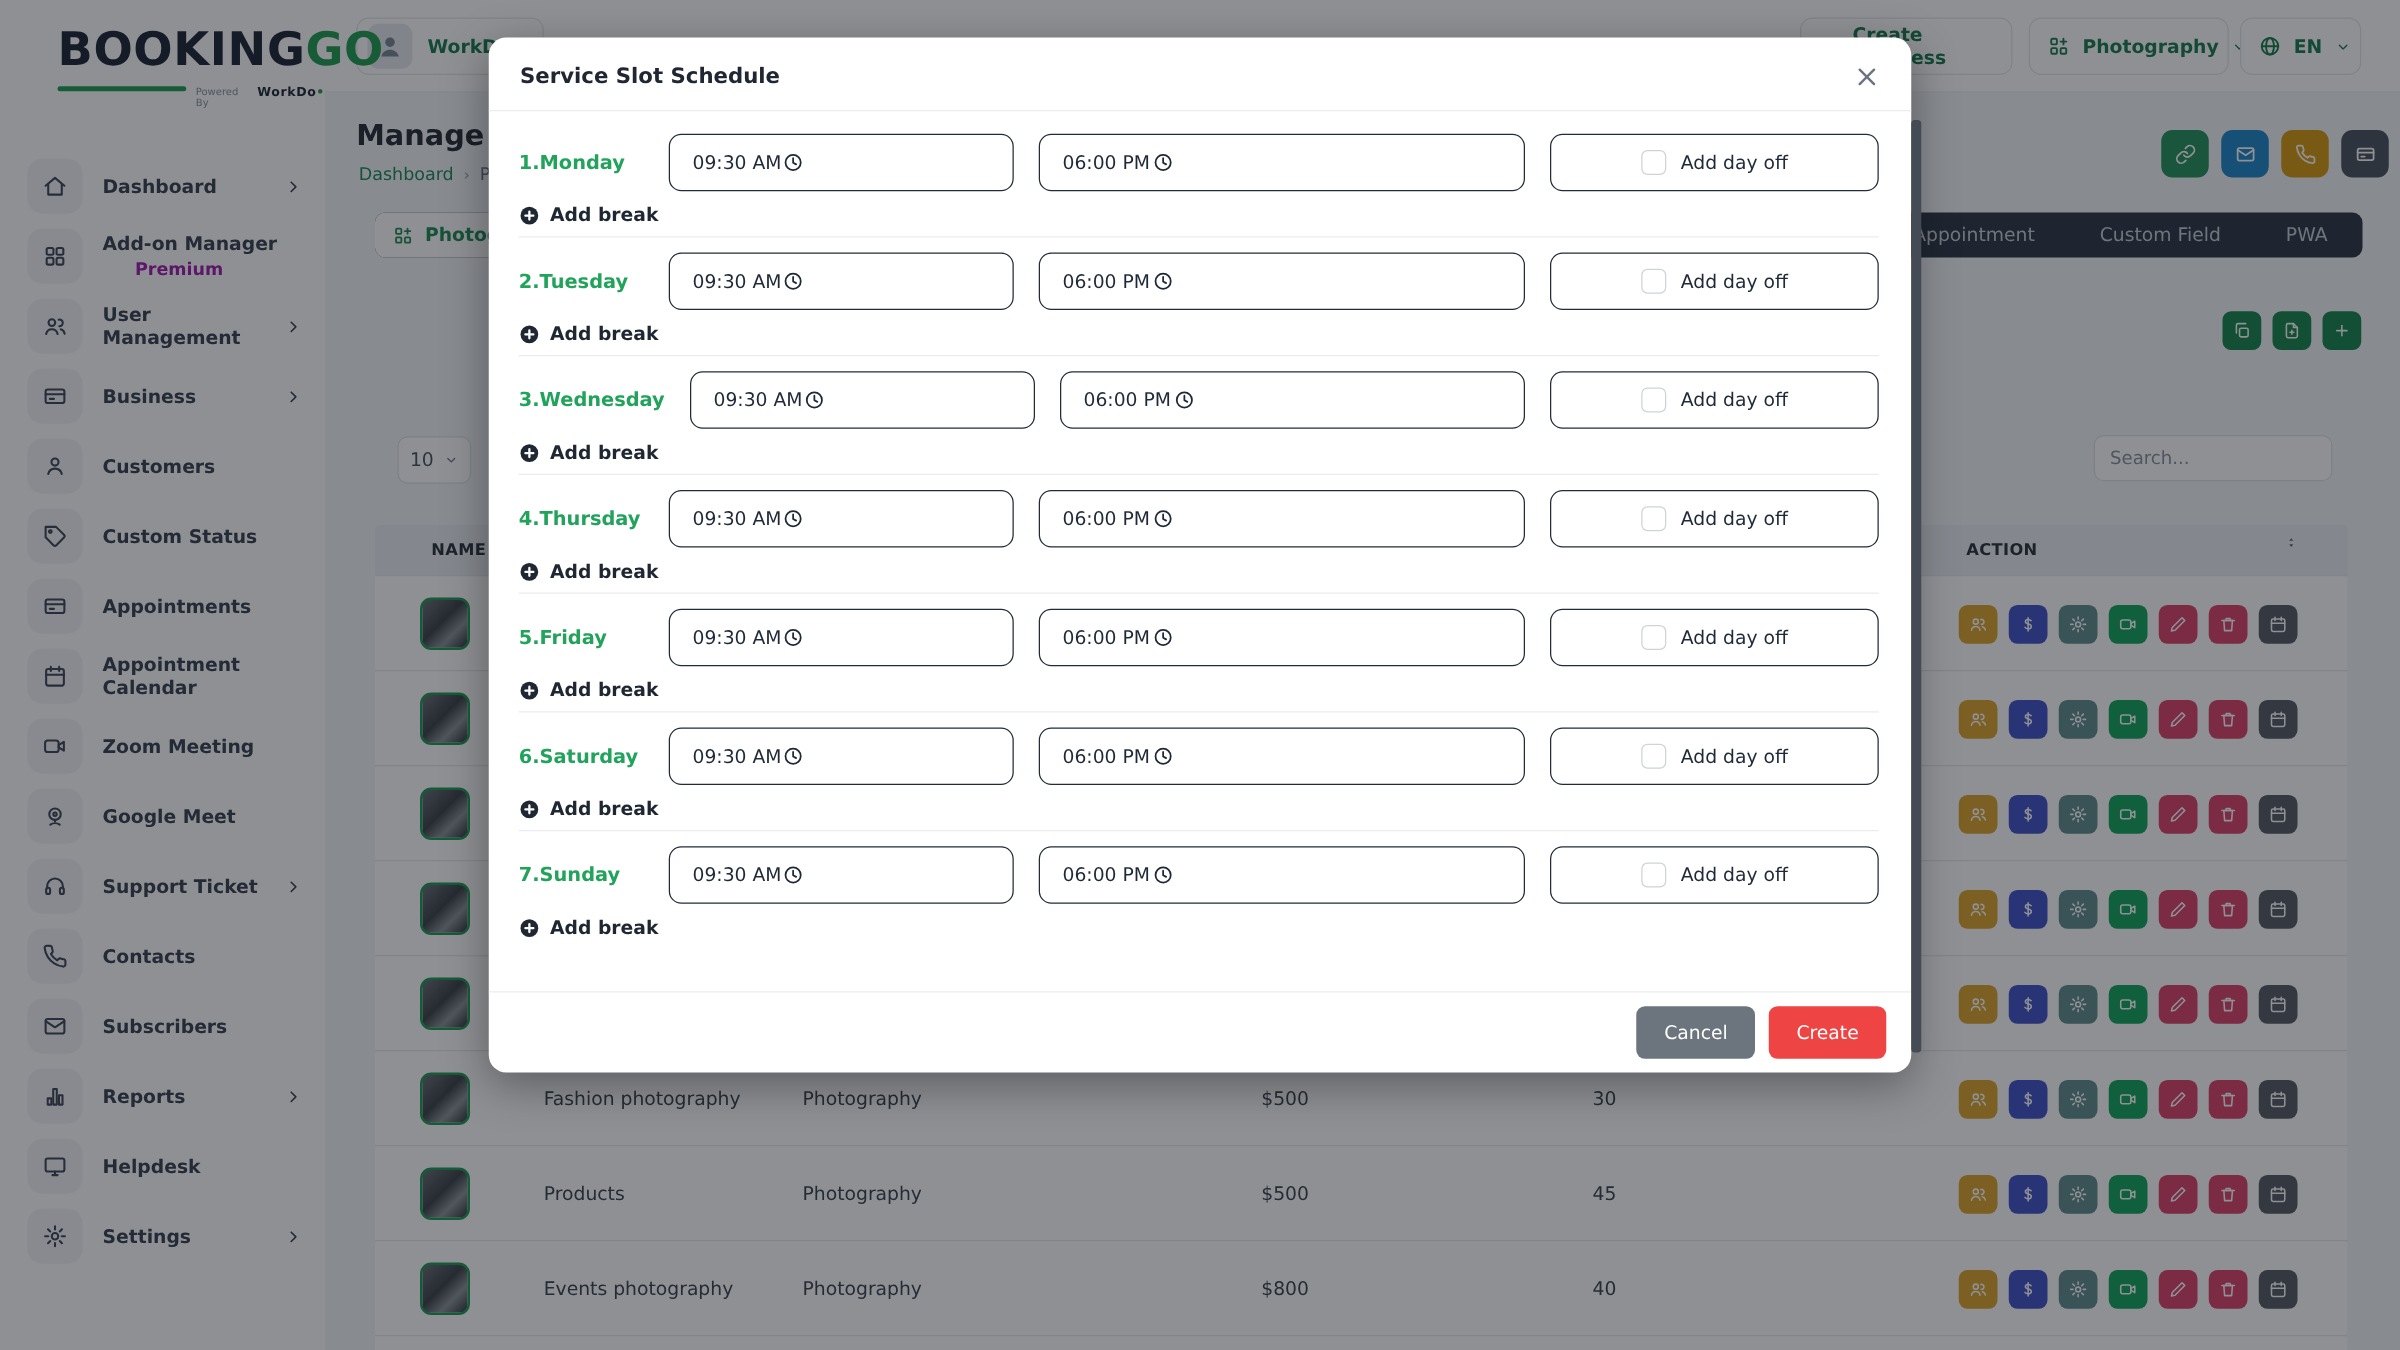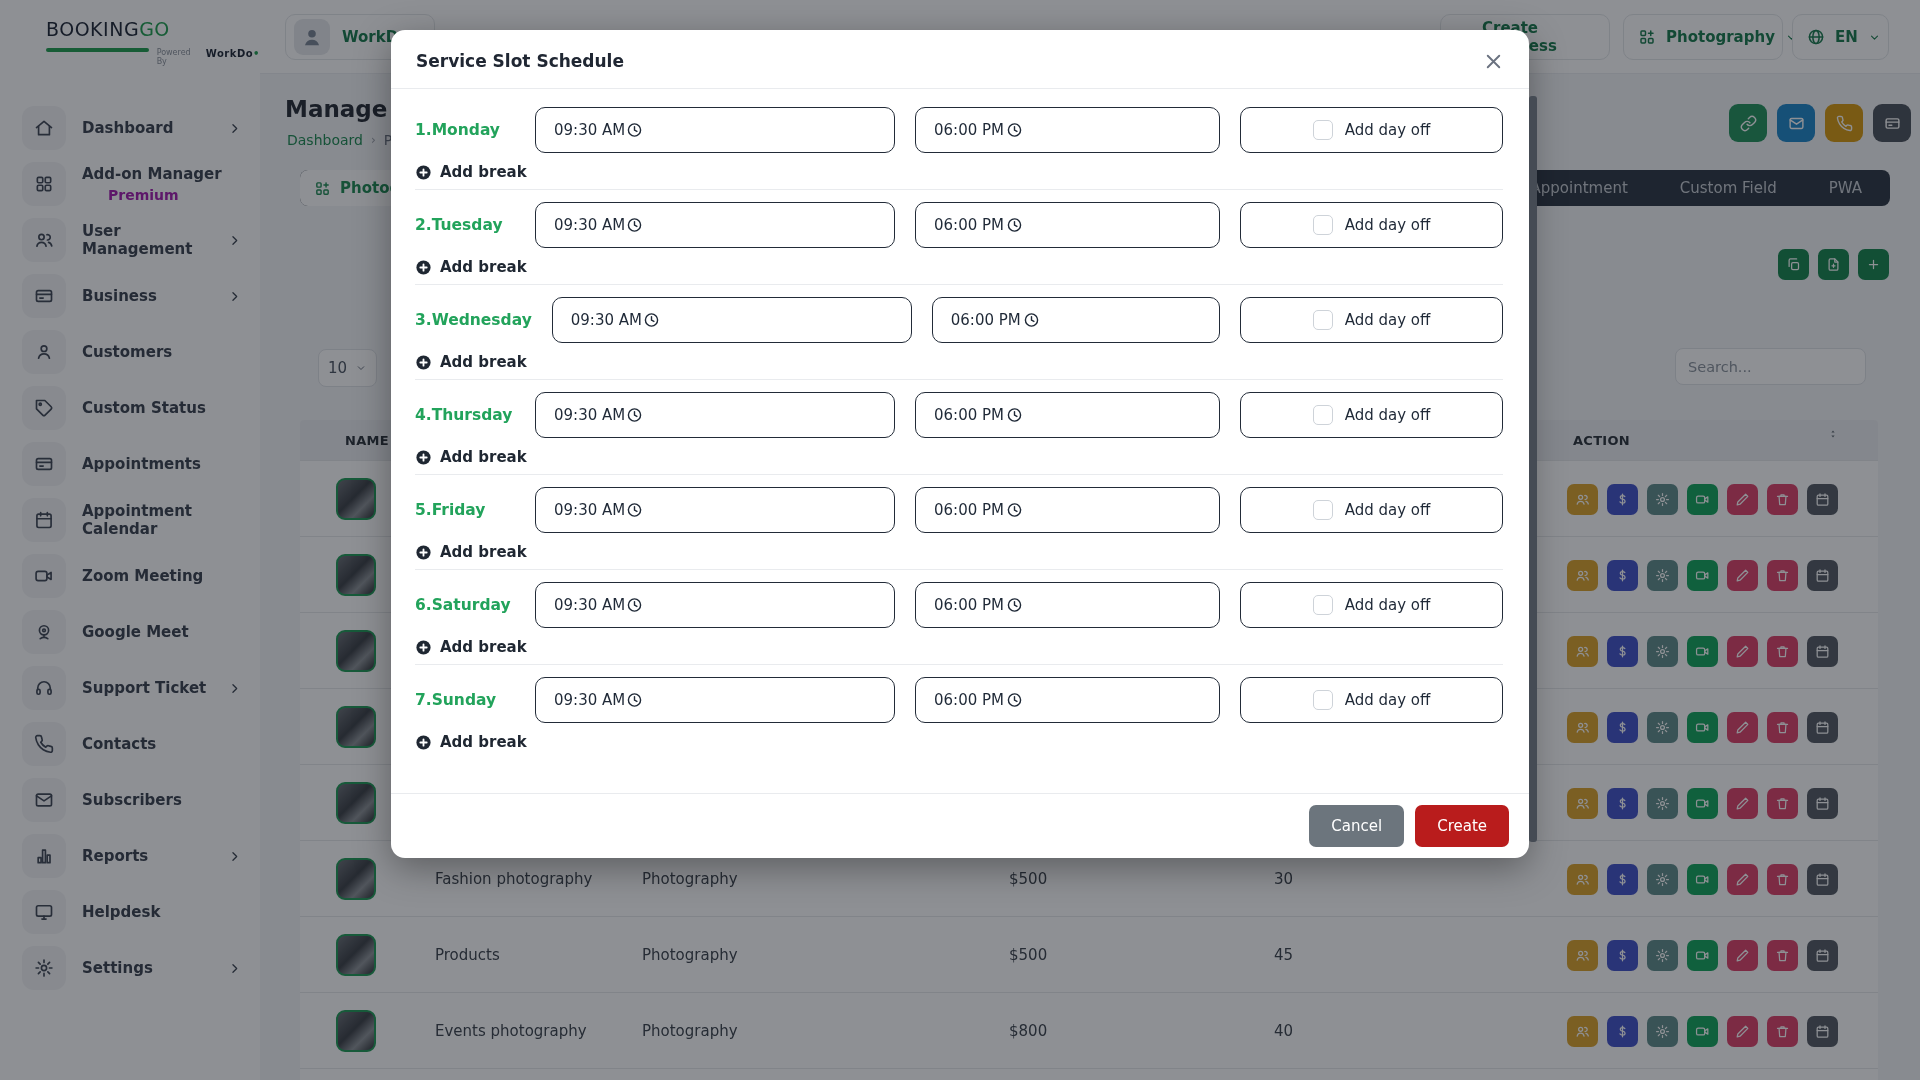--- a/index.html
+++ b/index.html
@@ -5,21 +5,21 @@
   * { box-sizing: border-box; margin: 0; padding: 0; }
   html,body { width:1920px; height:1080px; overflow:hidden;
     font-family:"DejaVu Sans","Liberation Sans",sans-serif; background:#f4f5f7; }
   #app { position:relative; width:1920px; height:1080px; }
 
   svg.ic { width:1em; height:1em; display:block; }
 
   
   .sidebar { position:absolute; left:0; top:0; width:260px; height:1080px; background:#ffffff; z-index:10; }
   .logo-block { padding:18px 0 0 46px; }
-  .logo { font-size:19px; font-weight:400; letter-spacing:.5px; color:#1c2433; }
+  .logo { font-size:37px; font-weight:700; letter-spacing:.5px; color:#1c2433; }
   .logo .accent { color:#1f9e4f; }
   .logo-sub { display:flex; align-items:flex-start; margin-top:8px; }
   .logo-underline { width:104px; height:4px; background:#1f9e4f; border-radius:2px; }
   .powered { margin-left:8px; font-size:8px; color:#8a919b; }
   .powered-brand { margin-left:3px; font-size:10px; font-weight:800; color:#1c2433; letter-spacing:.5px; }
   .powered-brand i { color:#1f9e4f; font-style:normal; }
   .nav { padding:40px 0 0 22px; display:flex; flex-direction:column; gap:12px; }
   .sb-item { display:flex; align-items:flex-start; min-height:44px; cursor:pointer; }
   .sb-iconbox { width:44px; height:44px; border-radius:12px; background:#f3f4f6; display:flex; align-items:center; justify-content:center; font-size:20px; color:#3f4654; flex:none; }
   .sb-text { display:flex; flex-direction:column; justify-content:center; min-height:44px; margin-left:16px; font-size:15px; font-weight:600; color:#39414e; }
@@ -80,34 +80,34 @@
   .modal-scrollbar { position:absolute; right:-8px; top:66px; bottom:16px; width:8px; background:#454b54; border-radius:3px; }
   .m-header { position:relative; padding:21px 26px 17px 25px; border-bottom:1px solid #e9ebee; }
   .m-title { font-size:17px; font-weight:700; color:#202733; }
   .m-close { position:absolute; right:24px; top:20px; font-size:23px; color:#6b7280; background:none; border:none; cursor:pointer; }
   .m-body { flex:1; padding:6px 26px 0 24px; overflow:hidden; }
   .day-group { padding:12px 0 8px 0; border-bottom:1px solid #e9ebee; }
   .day-group:last-child { border-bottom:none; }
   .day-row { display:flex; align-items:center; gap:20px; }
   .day-label { min-width:100px; font-size:15.5px; font-weight:700; color:#22a35b; }
   .time-box { position:relative; height:46px; border:1px solid #222b38; border-radius:10px; display:flex; align-items:center; cursor:pointer; background:#fff; }
-  .time-start { width:360px; flex:none; }
+  .time-start { width:276px; flex:none; }
   .time-end { flex:1; }
   .time-text { margin-left:18px; font-size:15px; color:#1f2937; }
   .clock { position:absolute; left:90px; top:50%; transform:translateY(-50%); font-size:17px; color:#1f2937; }
   .dayoff-box { width:263px; flex:none; height:46px; border:1px solid #222b38; border-radius:10px; display:flex; align-items:center; justify-content:center; gap:12px; cursor:pointer; background:#fff; }
   .cb { appearance:none; -webkit-appearance:none; width:20px; height:20px; border:1.5px solid #ced3d9; border-radius:5px; background:#fff; cursor:pointer; }
   .dayoff-label { font-size:15px; color:#1f2937; }
   .add-break { display:flex; align-items:center; gap:8px; margin-top:10px; height:18px; cursor:pointer; }
   .ab-icon { font-size:17px; color:#1f2732; }
   .ab-text { font-size:15px; font-weight:600; color:#1f2732; }
   .m-footer { height:65px; border-top:1px solid #e9ebee; display:flex; align-items:center; justify-content:flex-end; gap:11px; padding:0 20px 0 0; }
   .btn { height:42px; padding:0 22px; border:none; border-radius:7px; font-size:15px; color:#fff; font-family:inherit; cursor:pointer; }
   .btn-cancel { background:#6c757d; }
-  .btn-create { background:#b91c1c; }
+  .btn-create { background:#ef4444; }
 </style>
 </head>
 <body>
 
 <div id="app">
 
   <div class="sidebar">
     <div class="logo-block">
       <div class="logo"><span>BOOKING</span><span class="accent">GO</span></div>
       <div class="logo-sub">

